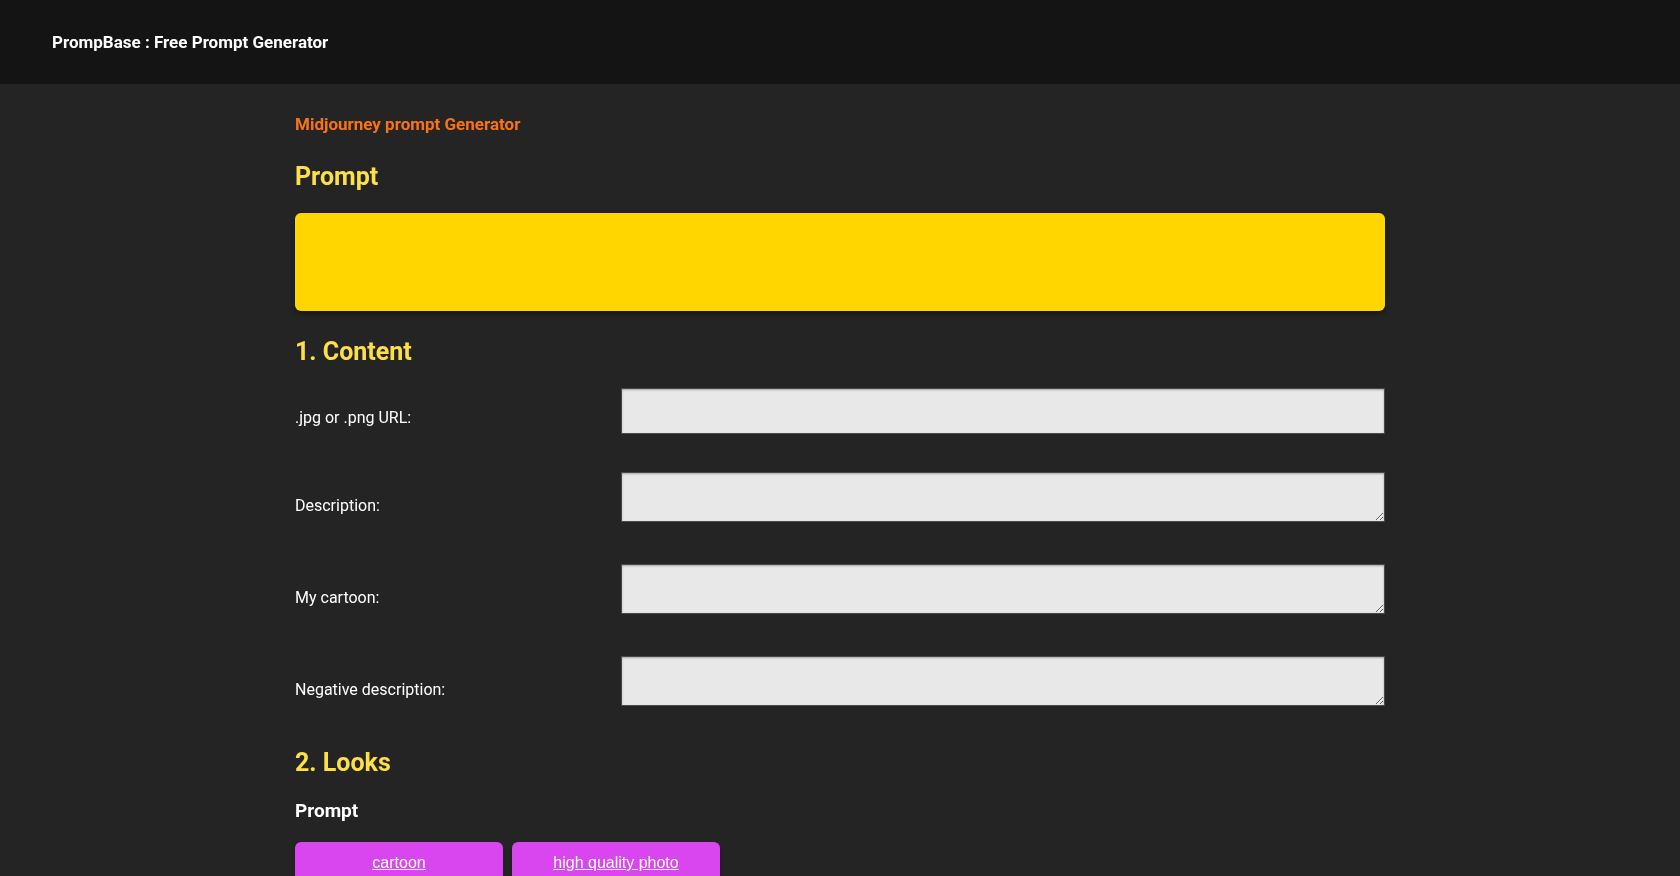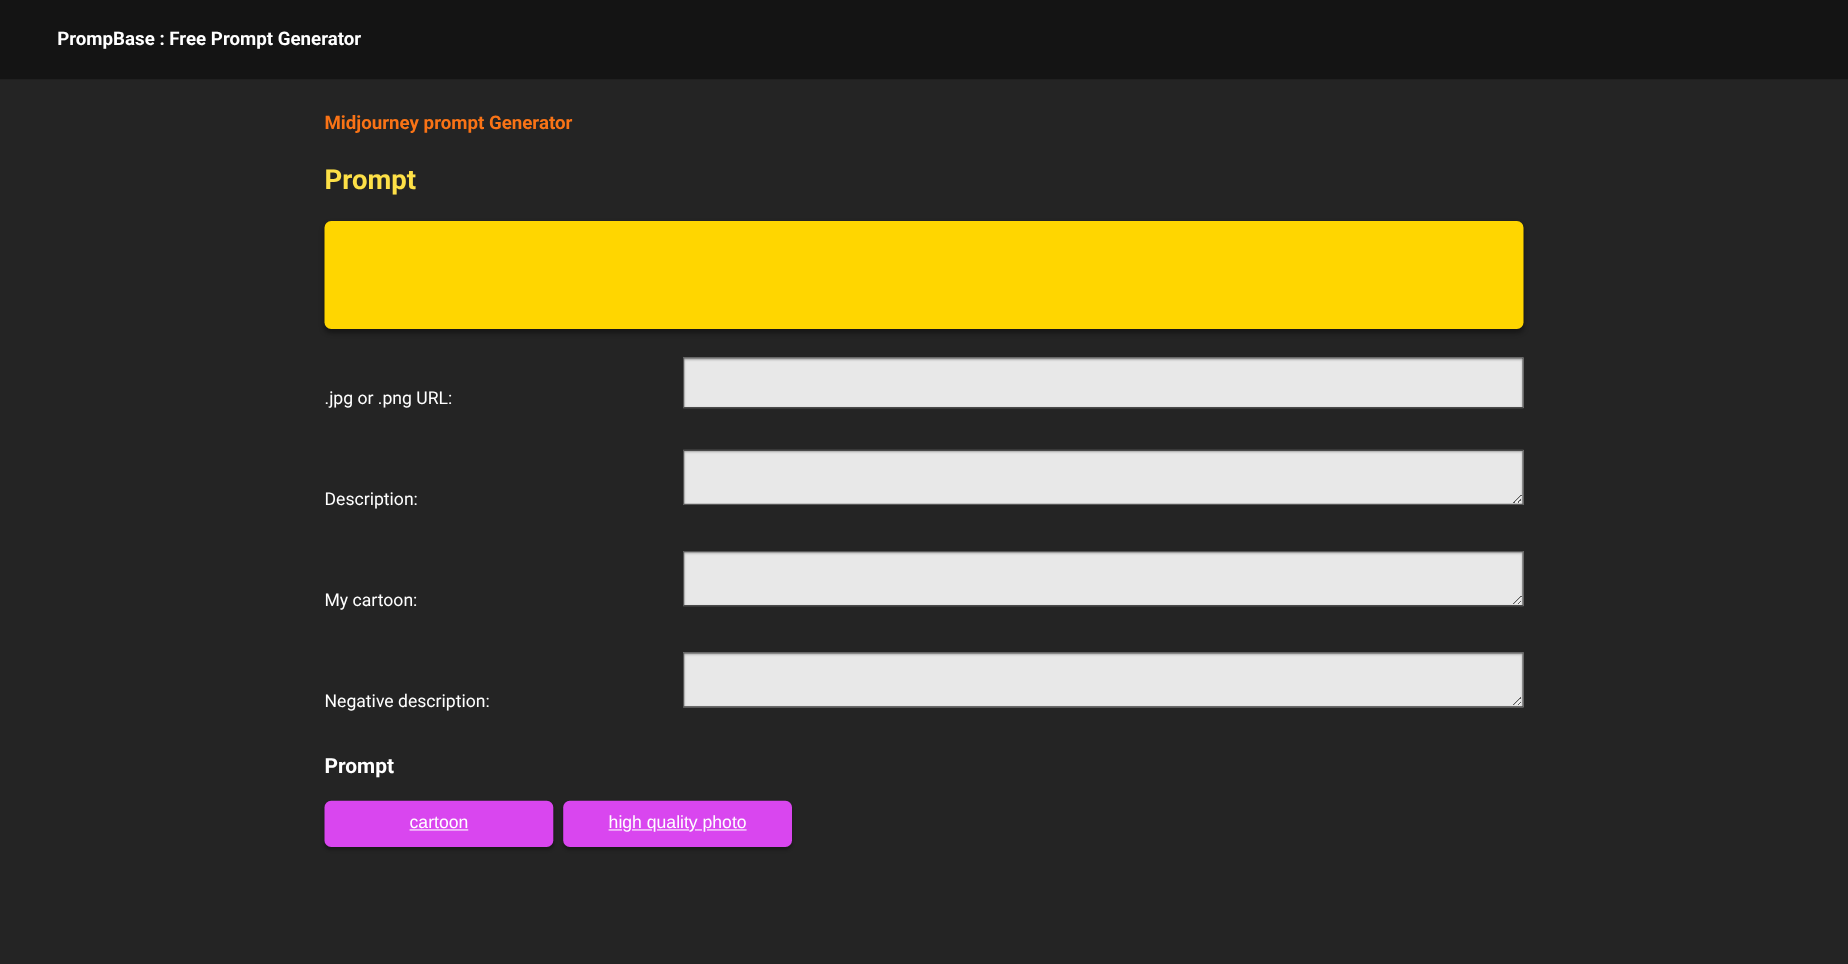--- a/index.html
+++ b/index.html
@@ -11,21 +11,21 @@
       background: #242424;
       color: #ffffff;
       font-family: -apple-system, BlinkMacSystemFont, 'Segoe UI', Roboto, Helvetica, Arial, sans-serif;
       width: 1680px;
       height: 876px;
       overflow-x: hidden;
     }
     .header {
       background: #141414;
       padding: 20px 52px;
-      height: 72px;
+      height: 84px;
       display: flex;
       align-items: center;
     }
     .header-title {
       font-size: 17px;
       font-weight: 700;
       color: #ffffff;
     }
     .container {
       max-width: 1090px;
@@ -46,21 +46,21 @@
     }
     .prompt-box {
       background: #ffd600;
       border-radius: 6px;
       min-height: 98px;
       margin-bottom: 26px;
       box-shadow: 0 3px 5px rgba(0,0,0,0.4);
     }
     .form-row {
       display: flex;
-      align-items: flex-end;
+      align-items: center;
       margin-bottom: 38px;
       margin-top: 20px;
     }
     .form-label {
       width: 326px;
       font-size: 16px;
       color: #ffffff;
       padding-top: 12px;
     }
     .form-input-wrap {
@@ -123,20 +123,21 @@
   <div class="header-title">PrompBase : Free Prompt Generator</div>
 </div>
 
 <div class="container">
   <div class="subtitle">Midjourney prompt Generator</div>
 
   <h2 class="section-heading">Prompt</h2>
 
   <div class="prompt-box"></div>
 
+  <h2 class="section-heading">1. Content</h2>
 
   <div class="form-row">
     <div class="form-label">.jpg or .png URL:</div>
     <div class="form-input-wrap">
       <input type="text" class="text-input" value="" style="">
     </div>
   </div>
 
   <div class="form-row">
     <div class="form-label">Description:</div>
@@ -152,20 +153,21 @@
     </div>
   </div>
 
   <div class="form-row">
     <div class="form-label">Negative description:</div>
     <div class="form-input-wrap">
       <textarea class="textarea-input" style=""></textarea>
     </div>
   </div>
 
+  <h2 class="section-heading">2. Looks</h2>
 
   <h3 class="subsection-heading">Prompt</h3>
 
   <div class="chip-row">
     <button class="chip">cartoon</button>
     <button class="chip">high quality photo</button>
   </div>
 
 </div>
 

